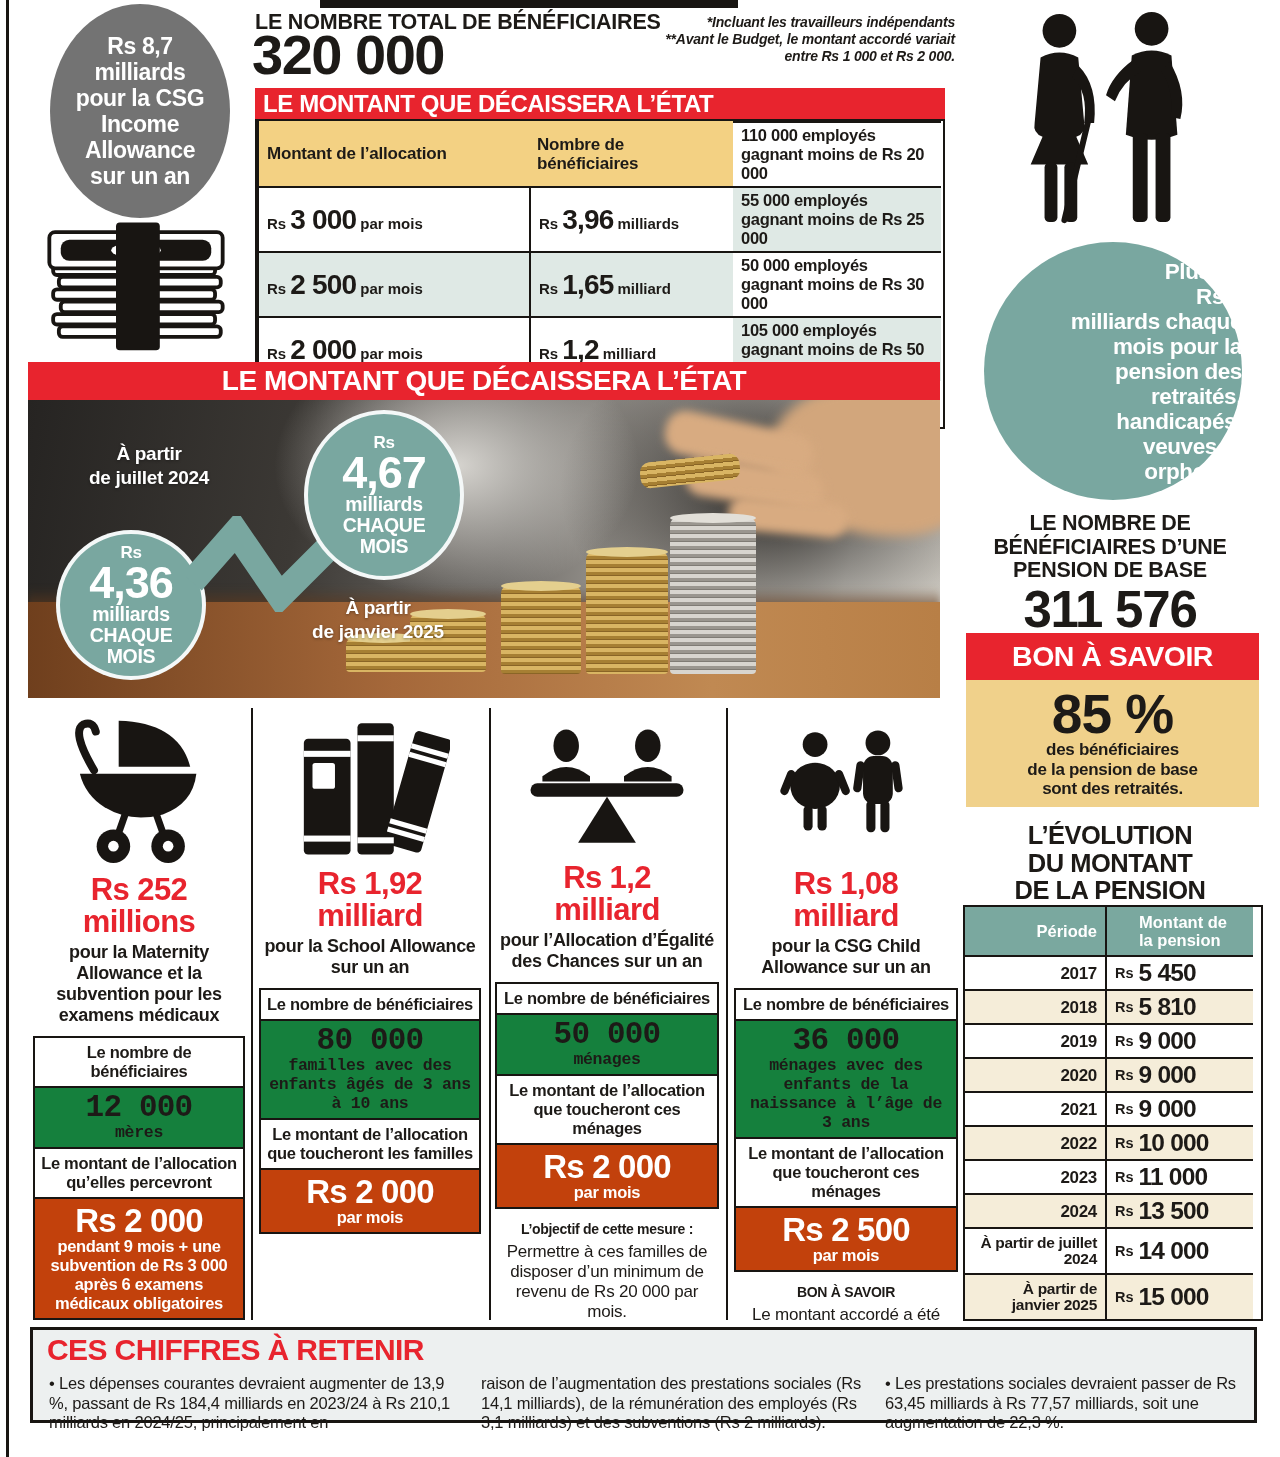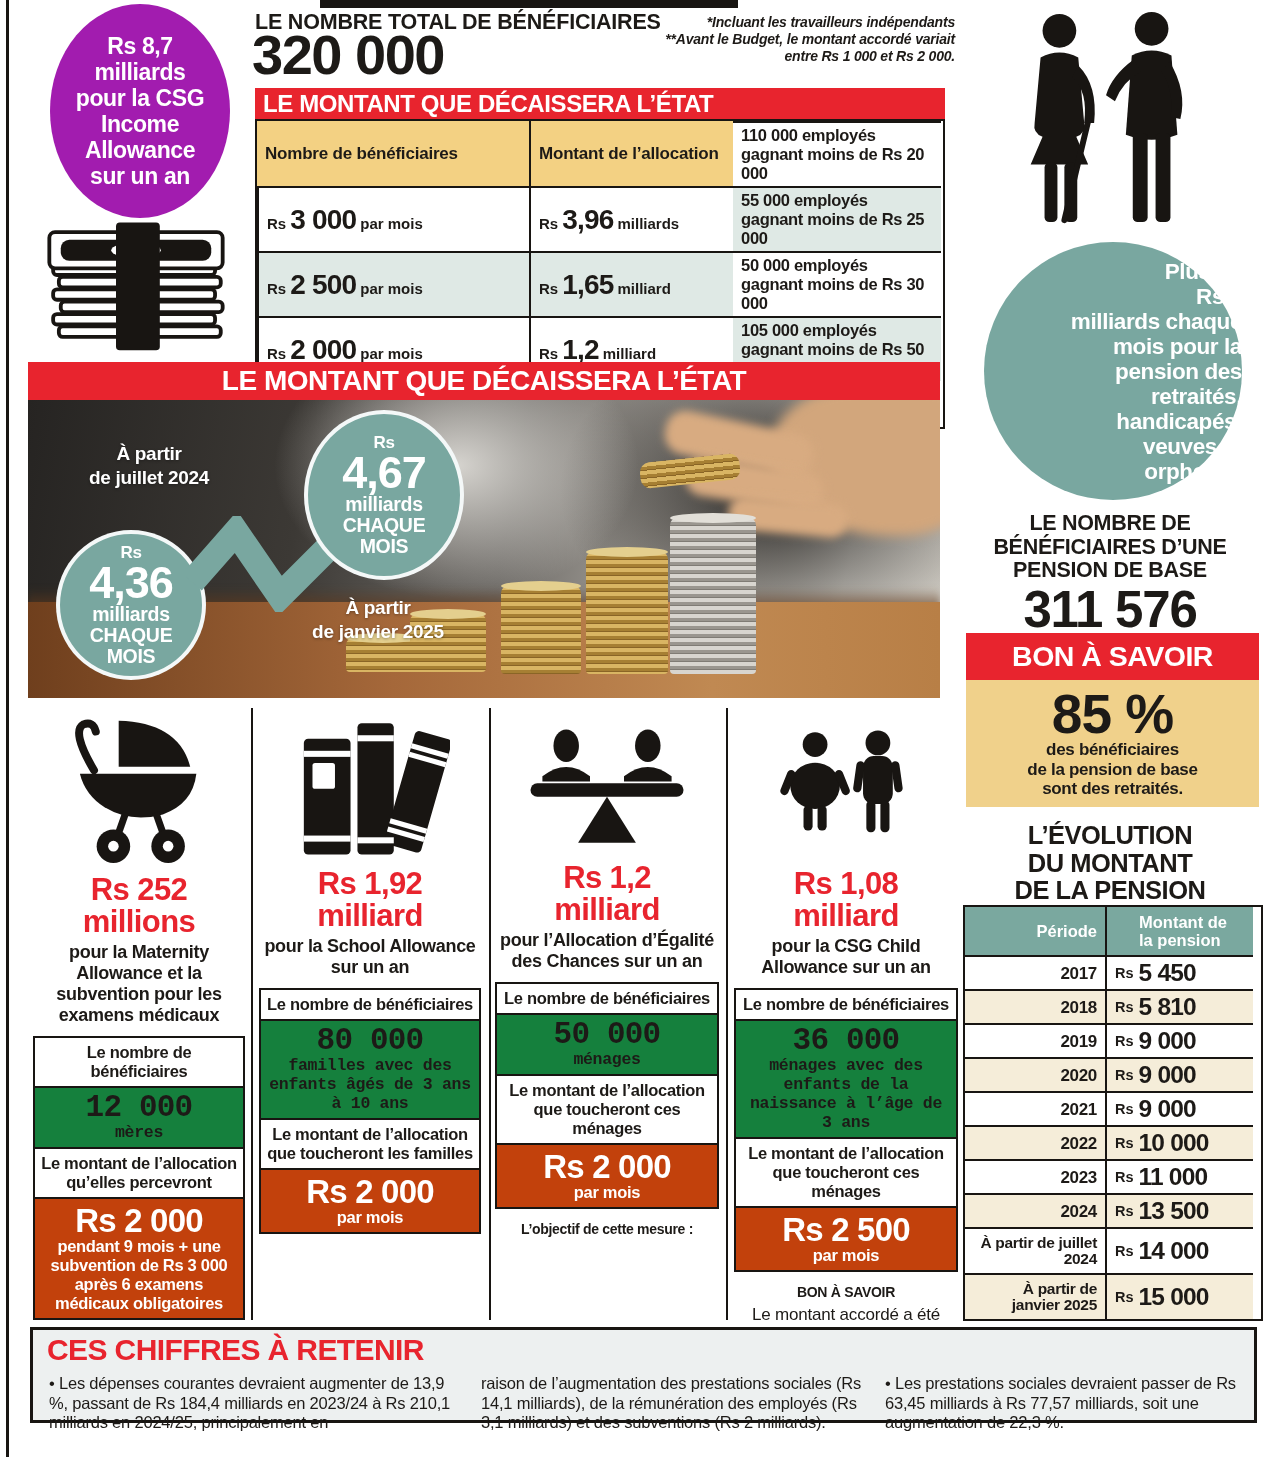--- a/index.html
+++ b/index.html
@@ -5,21 +5,21 @@
   html,body{margin:0;padding:0;background:#fff;}
   #page{position:relative;width:1280px;height:1457px;background:#fff;overflow:hidden;
         font-family:"Liberation Sans","DejaVu Sans",sans-serif;color:#1d1a17;}
   .abs{position:absolute;}
 
   
   .left-rule{left:6px;top:0;width:3px;height:1457px;background:#181512;}
   .top-black-bar{left:320px;top:0;width:418px;height:8px;background:#181512;}
 
   
-  .csg-circle{left:50px;top:4px;width:180px;height:214px;border-radius:50%;background:#a21caf;
+  .csg-circle{left:50px;top:4px;width:180px;height:214px;border-radius:50%;background:#737373;
               display:flex;flex-direction:column;justify-content:center;}
   .csg-circle div{font-weight:700;color:#fff;font-size:23px;line-height:26px;text-align:center;letter-spacing:-0.4px;}
 
   
   .money-icon{left:36px;top:210px;width:200px;height:150px;}
 
   
   .total-label{left:255px;top:10px;font-size:21.5px;font-weight:700;letter-spacing:-0.2px;}
   .total-value{left:252px;top:22px;font-size:56px;font-weight:700;letter-spacing:-1.5px;}
   .notes{left:655px;top:14px;width:300px;text-align:right;font-style:italic;font-weight:700;
@@ -174,22 +174,22 @@
   <div class="abs total-label">LE NOMBRE TOTAL DE BÉNÉFICIAIRES</div>
   <div class="abs total-value">320 000</div>
   <div class="abs notes">
     <div>*Incluant les travailleurs indépendants</div>
     <div>**Avant le Budget, le montant accordé variait entre Rs 1 000 et Rs 2 000.</div>
   </div>
 
   <div class="abs disburse">
     <div class="disburse-title">LE MONTANT QUE DÉCAISSERA L’ÉTAT</div>
     <div class="dtable">
+      <div class="dcell dhead toprow">Montant de l’allocation</div>
       <div class="dcell dhead first toprow">Nombre de bénéficiaires</div>
-      <div class="dcell dhead toprow">Montant de l’allocation</div>
 
       <div class="dcell dwho first">110 000 employés gagnant moins de Rs 20 000</div>
       <div class="dcell">
           <span><span class="rs">Rs</span><span class="val">3 000</span><span class="suf">par mois</span></span>
         </div>
       <div class="dcell">
           <span><span class="rs">Rs</span><span class="val">3,96</span><span class="suf">milliards</span></span>
         </div>
 
       <div class="dcell dwho first dalt">55 000 employés gagnant moins de Rs 25 000</div>
@@ -472,20 +472,21 @@
         <div class="icount">50 000</div>
         <div class="icount-sub">ménages</div>
       </div>
       <div class="irow ilabel">Le montant de l’allocation que toucheront ces ménages</div>
       <div class="irow ired">
         <div class="ipay">Rs 2 000</div>
         <div class="ipay-sub">par mois</div>
       </div>
     </div>
     <div class="cfooter-title">L’objectif de cette mesure :</div>
+    <div class="cfooter-body">Permettre à ces familles de disposer d’un minimum de revenu de Rs 20 000 par mois.</div>
   </div>
 
   <div class="abs pcol" style="left:734px;width:224px;">
     <div class="col-icon" style="margin-top:22px;">
       <svg width="165" height="124" viewBox="0 0 180 150" fill="#181512">
         <circle cx="52" cy="20" r="15"></circle>
         <ellipse cx="52" cy="70" rx="30" ry="28"></ellipse>
         <rect x="14" y="50" width="10" height="32" rx="5" transform="rotate(22 19 66)"></rect>
         <rect x="80" y="50" width="10" height="32" rx="5" transform="rotate(-22 85 66)"></rect>
         <rect x="38" y="94" width="11" height="30" rx="5"></rect>

